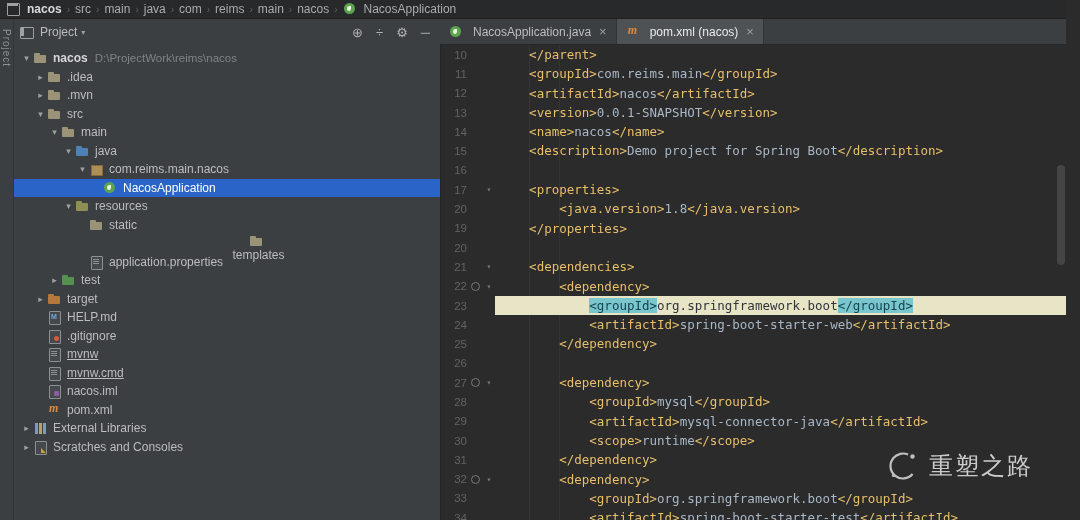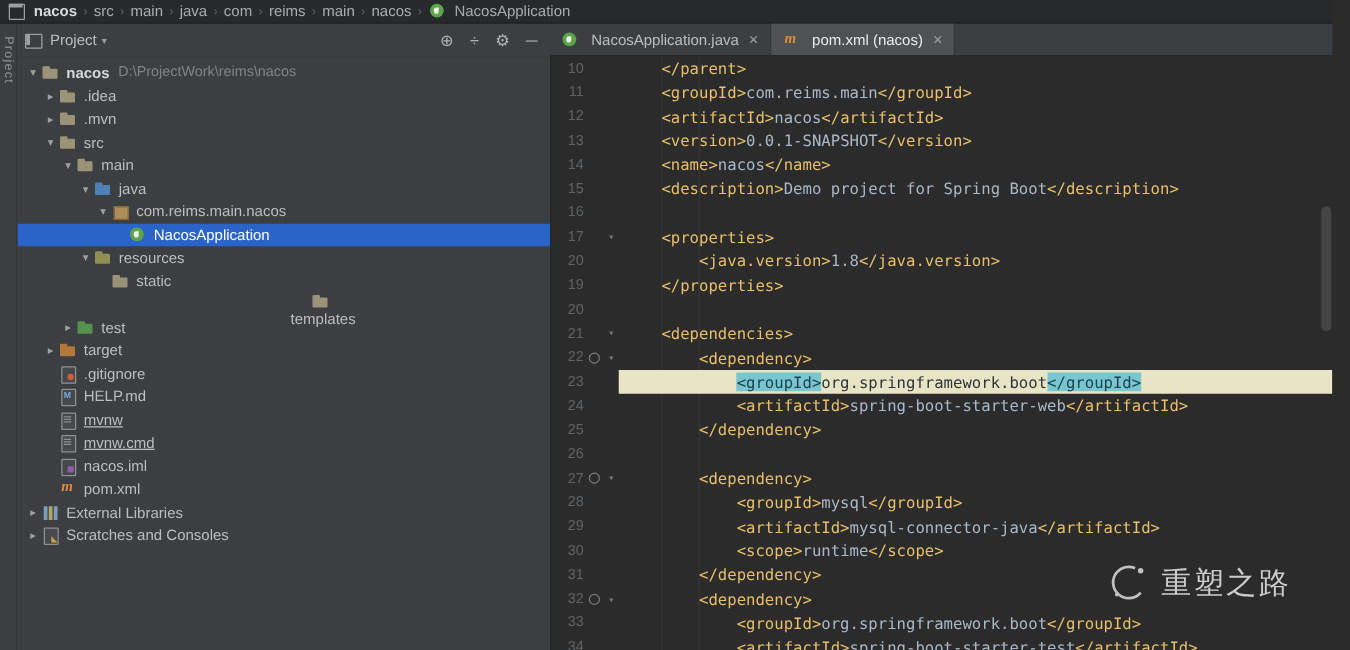--- a/index.html
+++ b/index.html
@@ -246,39 +246,44 @@
       <div class="trow" style="padding-left: 62px;">
         <span class="arrow"></span>
         <span class="ic f ic-folder"></span>
         <span class="tlabel">static</span>
       </div>
       <div class="trow" style="padding-left: 62px; flex-direction: column;">
         <span class="arrow"></span>
         <span class="ic f ic-folder"></span>
         <span class="tlabel">templates</span>
       </div>
+      <div class="trow" style="padding-left: 62px;">
+        <span class="arrow"></span>
+        <span class="ic icf ic-lines"></span>
+        <span class="tlabel">application.properties</span>
+      </div>
       <div class="trow" style="padding-left: 34px;">
         <span class="arrow">▸</span>
         <span class="ic f ic-test"></span>
         <span class="tlabel">test</span>
       </div>
       <div class="trow" style="padding-left: 20px;">
         <span class="arrow">▸</span>
         <span class="ic f ic-excl"></span>
         <span class="tlabel">target</span>
       </div>
       <div class="trow" style="padding-left: 20px;">
         <span class="arrow"></span>
+        <span class="ic icf ic-md"></span>
+        <span class="tlabel">HELP.md</span>
+      </div>
+      <div class="trow" style="padding-left: 20px;">
+        <span class="arrow"></span>
         <span class="ic icf ic-git"></span>
         <span class="tlabel">.gitignore</span>
-      </div>
-      <div class="trow" style="padding-left: 20px;">
-        <span class="arrow"></span>
-        <span class="ic icf ic-md"></span>
-        <span class="tlabel">HELP.md</span>
       </div>
       <div class="trow" style="padding-left: 20px; text-decoration: underline;">
         <span class="arrow"></span>
         <span class="ic icf ic-lines"></span>
         <span class="tlabel">mvnw</span>
       </div>
       <div class="trow" style="padding-left: 20px; text-decoration: underline;">
         <span class="arrow"></span>
         <span class="ic icf ic-lines"></span>
         <span class="tlabel">mvnw.cmd</span>

